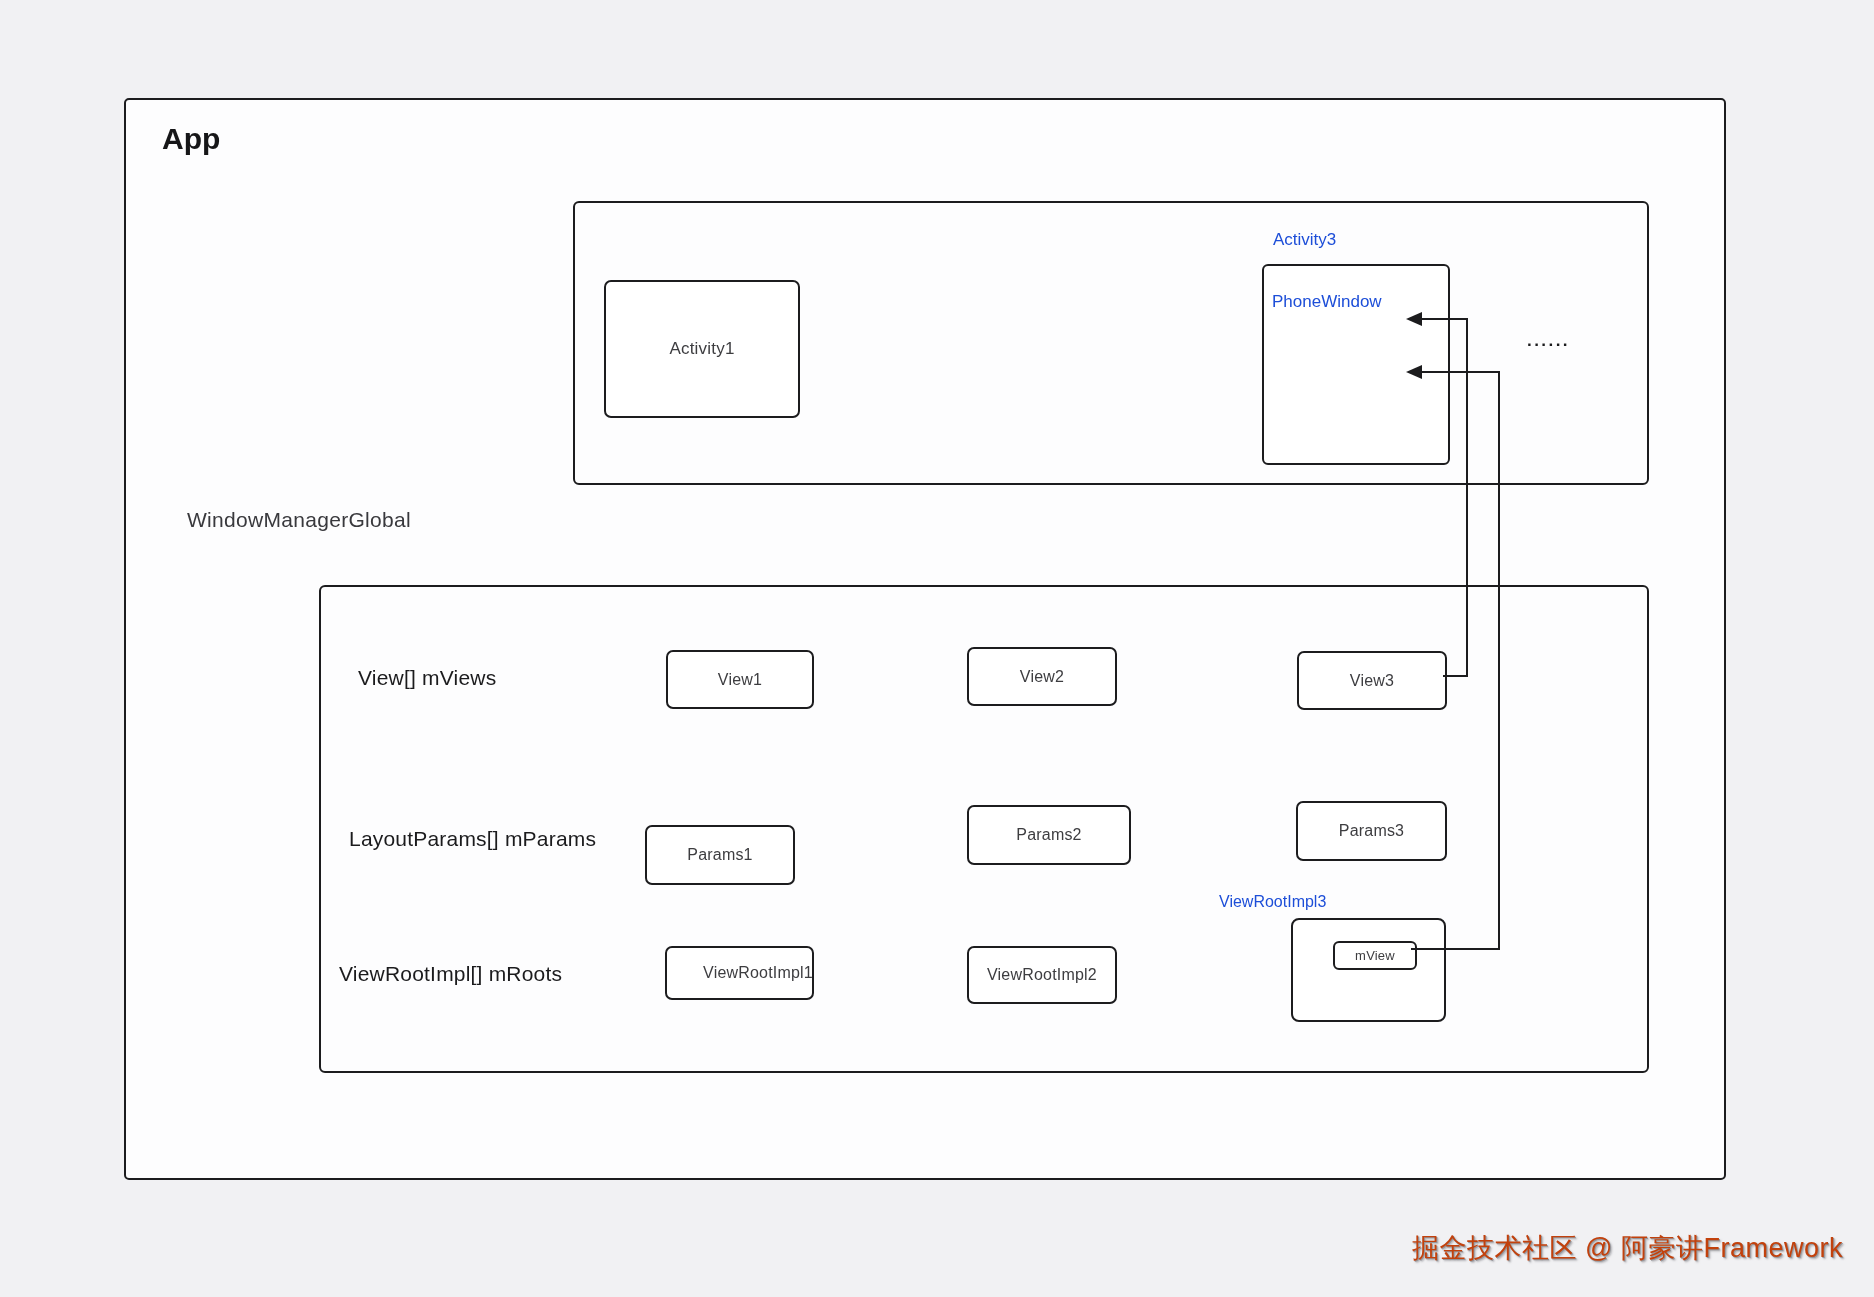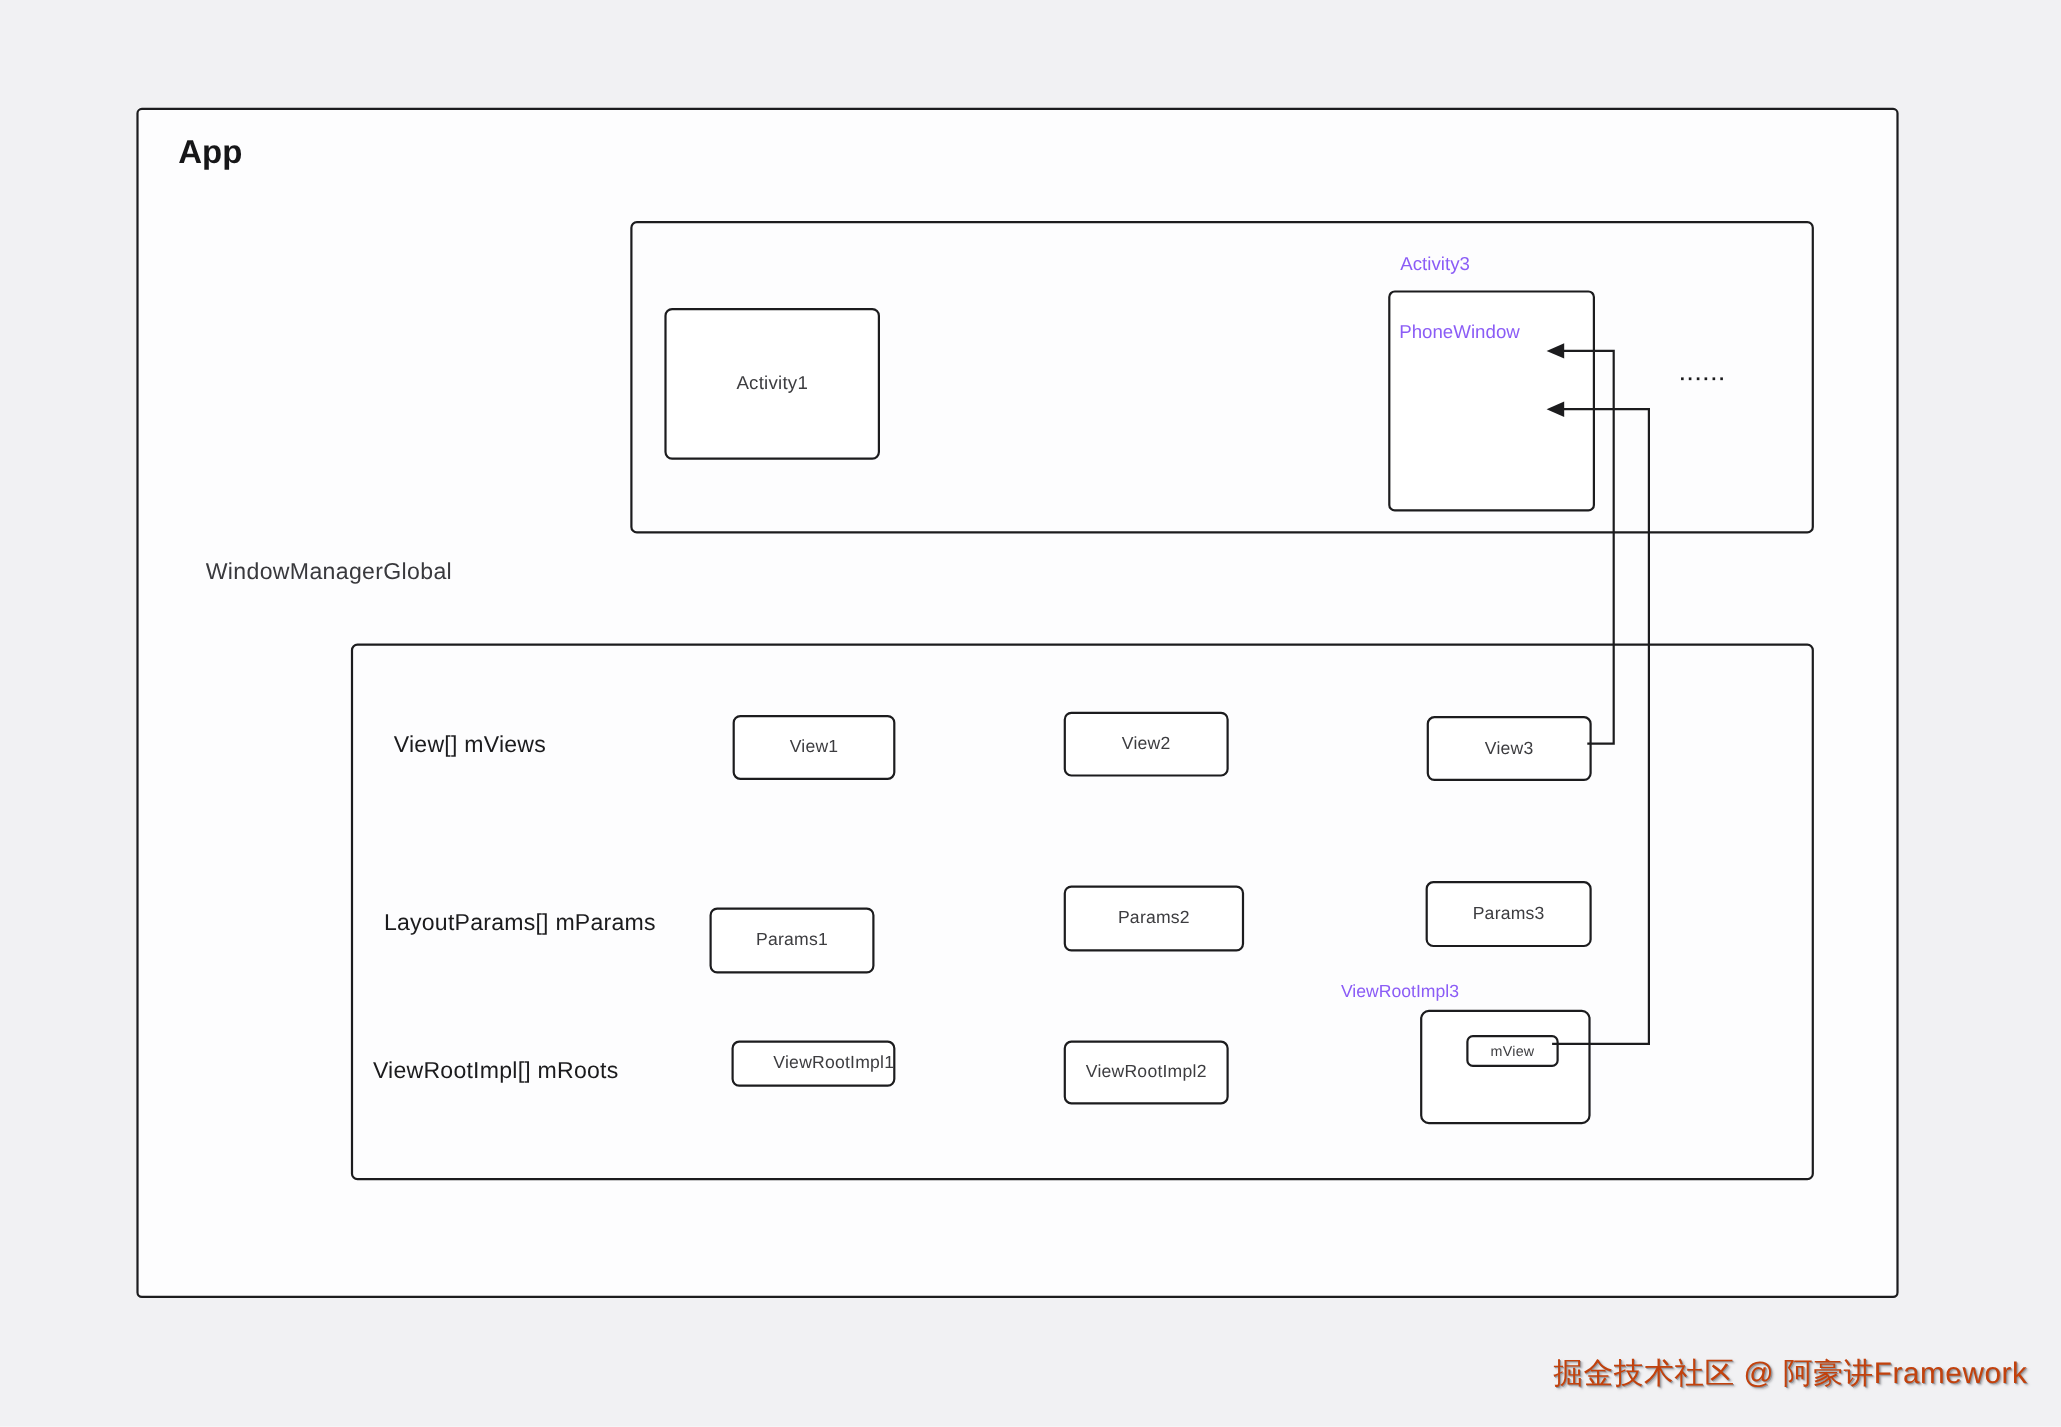--- a/index.html
+++ b/index.html
@@ -18,21 +18,21 @@
     border:2px solid #1c1c1e;background:transparent;border-radius:6px;
   }
   .node{
     position:absolute;box-sizing:border-box;
     border:2px solid #1c1c1e;background:#ffffff;border-radius:7px;
     display:flex;align-items:center;justify-content:center;
     font-size:16px;color:#3d3d40;letter-spacing:.2px;
   }
   .node.big{font-size:17px;}
   .caption{
-    position:absolute;font-size:17px;color:#8b5cf6;white-space:nowrap;
+    position:absolute;font-size:17px;color:#1d4ed8;white-space:nowrap;
   }
   .app-title{
     position:absolute;font-size:30px;font-weight:600;color:#161618;
   }
   .wmg-title{
     position:absolute;font-size:21px;color:#39393d;letter-spacing:.3px;
   }
   .row-label{
     position:absolute;font-size:21px;font-weight:400;color:#1b1b1d;
     white-space:nowrap;letter-spacing:.2px;
@@ -93,21 +93,21 @@
       <span>Params1</span>
     </div>
     <div class="node" style="left:646px;top:218px;width:164px;height:60px;">
       <span>Params2</span>
     </div>
     <div class="node" style="left:975px;top:214px;width:151px;height:60px;">
       <span>Params3</span>
     </div>
 
     <div class="row-label" style="left:18px;top:375px;">ViewRootImpl[] mRoots</div>
-    <div class="node" style="left:344px;top:359px;width:149px;height:42px;padding-left:37px;">
+    <div class="node" style="left:344px;top:359px;width:149px;height:54px;padding-left:37px;">
       <span>ViewRootImpl1</span>
     </div>
     <div class="node" style="left:646px;top:359px;width:150px;height:58px;">
       <span>ViewRootImpl2</span>
     </div>
 
     <div class="caption" style="left:898px;top:306px;font-size:16px;">ViewRootImpl3</div>
     <div class="group" style="left:970px;top:331px;width:155px;height:104px;border-radius:8px;background:#ffffff;">
       <div class="node" style="left:40px;top:21px;width:84px;height:29px;border-radius:6px;font-size:13px;">
         <span>mView</span>

